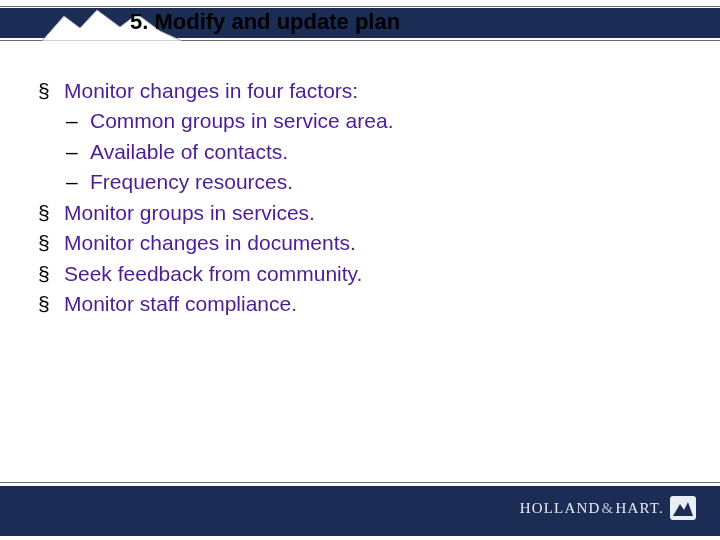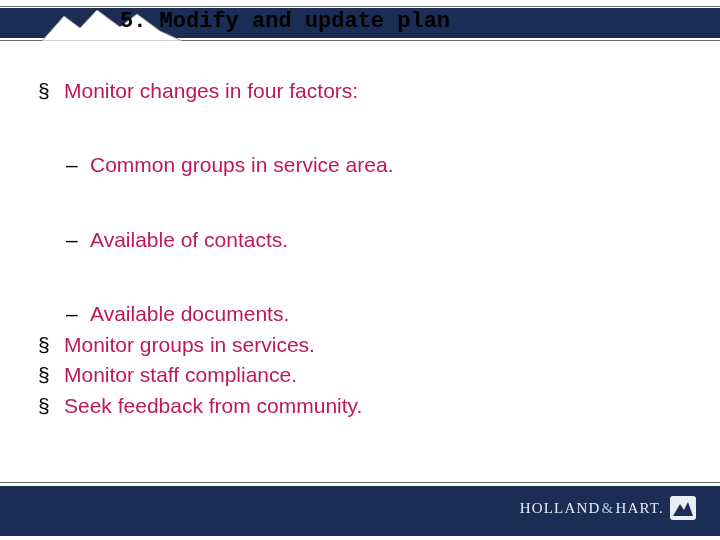--- a/index.html
+++ b/index.html
@@ -56,35 +56,34 @@
     left: 42px;
     width: 140px;
     height: 34px;
     fill: #ffffff;
     stroke: #9ea2a7;
     stroke-width: 1;
   }
   .title {
     position: absolute;
     top: 9px;
-    left: 120px;
+    left: 130px;
     right: 20px;
     color: #000000;
     font-size: 22px;
     font-weight: bold;
-    font-family: Liberation Mono, monospace;
   }
 
   
   .content {
     position: absolute;
     top: 76px;
     left: 34px;
     right: 30px;
-    color: #be185d;
+    color: #4c1d95;
     font-size: 21px;
     line-height: 1.45;
   }
   .bullet-list {
     list-style: none;
     margin: 0;
     padding: 0;
   }
   .bullet-list > li {
     position: relative;
@@ -100,21 +99,20 @@
     color: #000000;
   }
   .sub-list {
     list-style: none;
     margin: 0;
     padding: 0;
   }
   .sub-list > li {
     position: relative;
     padding-left: 26px;
-    margin-top: 44px;
   }
   .sub-list > li::before {
     content: "–";
     position: absolute;
     left: 2px;
     top: 0;
     font-size: 21px;
     color: #000000;
   }
 
@@ -184,26 +182,27 @@
     <div class="title">5.  Modify and update plan</div>
   </div>
 
   <div class="content">
     <ul class="bullet-list">
       <li>
         <span>Monitor changes in four factors:</span>
         <ul class="sub-list">
           <li><span>Common groups in service area.</span></li>
           <li><span>Available of contacts.</span></li>
-          <li><span>Available documents.</span></li>
+          <li><span>Frequency resources.</span></li>
         </ul>
       </li>
       <li><span>Monitor groups in services.</span></li>
+      <li><span>Monitor changes in documents.</span></li>
+      <li><span>Seek feedback from community.</span></li>
       <li><span>Monitor staff compliance.</span></li>
-      <li><span>Seek feedback from community.</span></li>
     </ul>
   </div>
 
   <div class="footer">
     <div class="footer-line"></div>
     <div class="footer-blue"></div>
     <div class="footer-logo">
       <span class="logo-text">
         <span>HOLLAND</span><span class="amp">&amp;</span><span>HART</span><span>.</span>
       </span>

